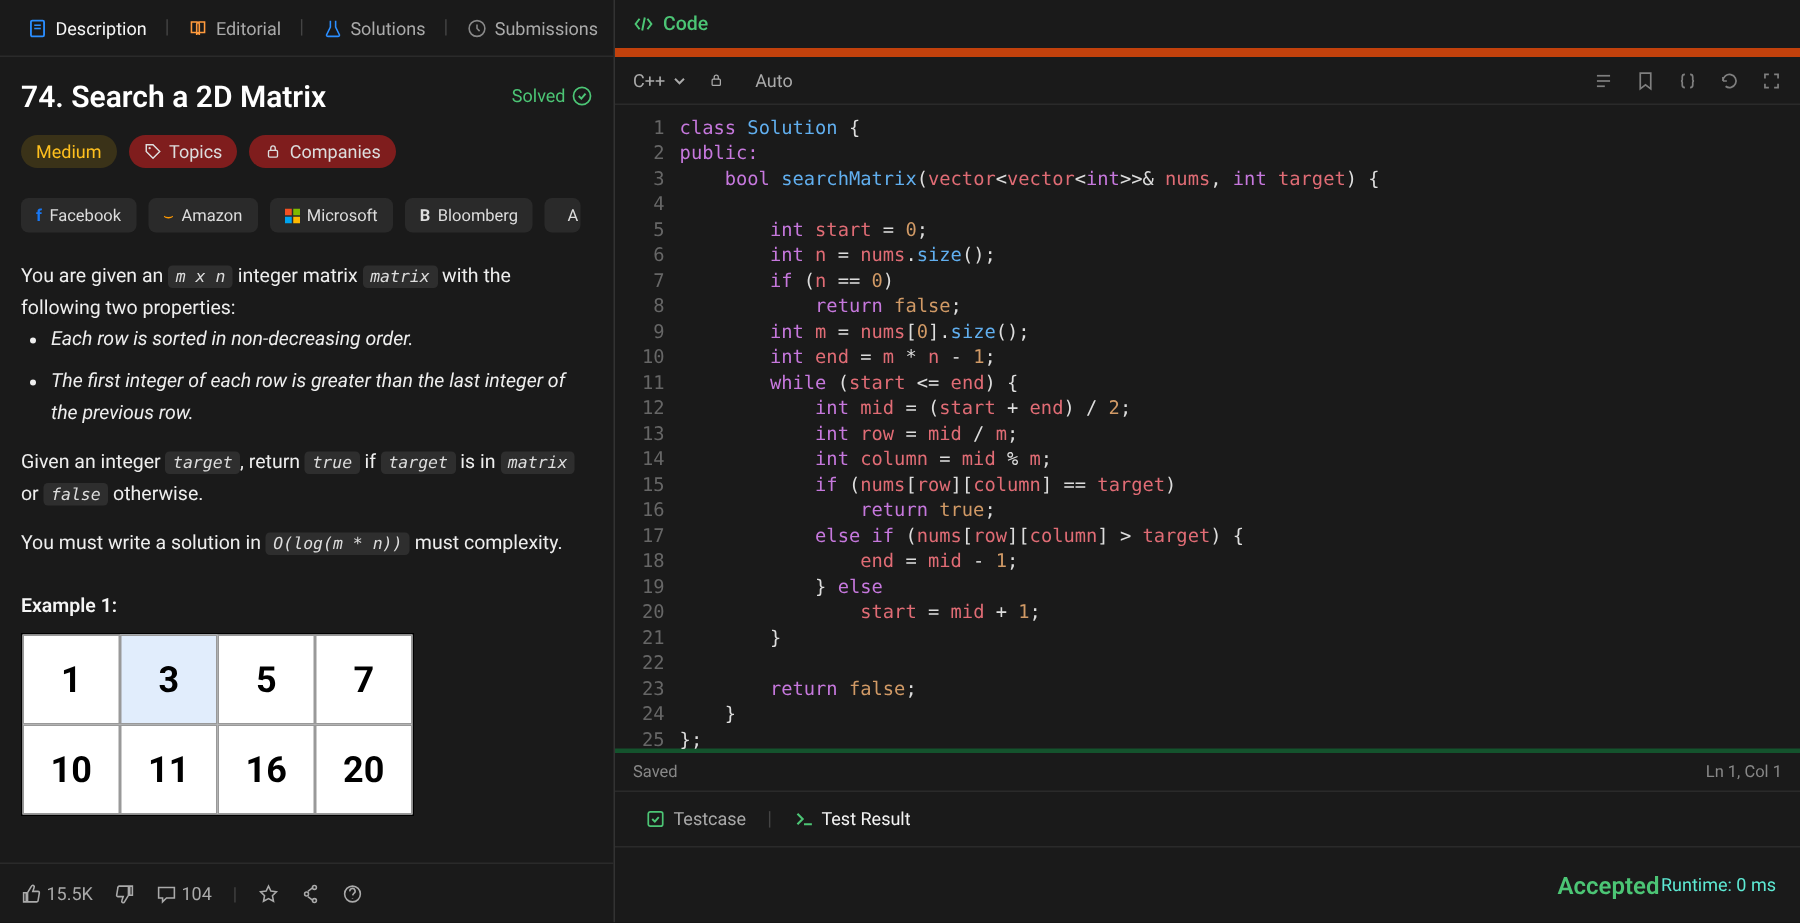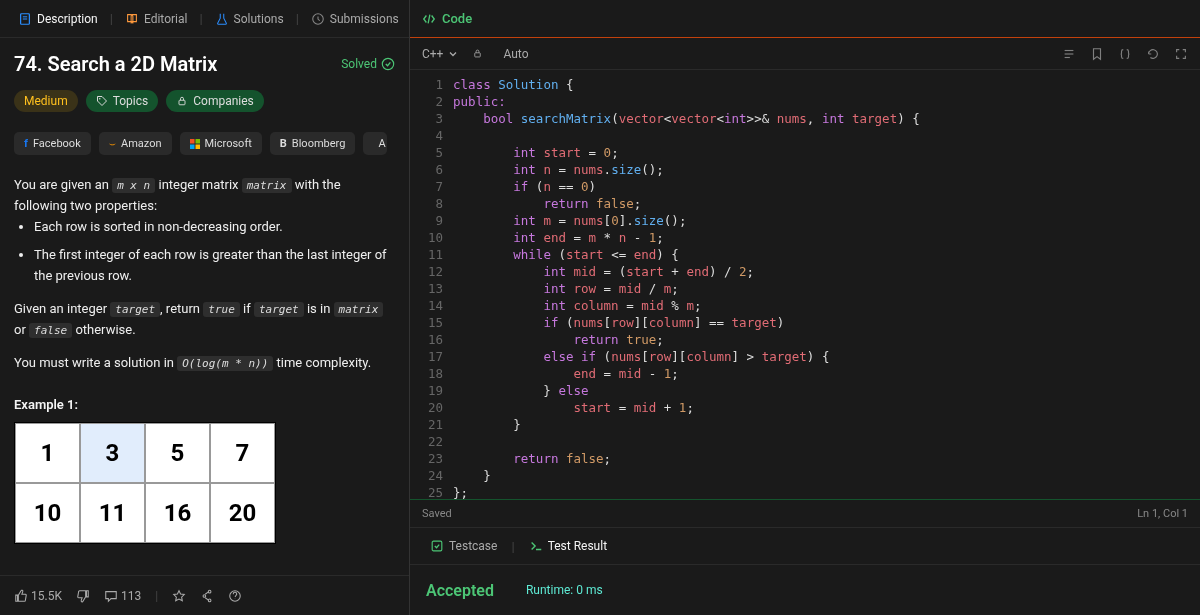--- a/index.html
+++ b/index.html
@@ -67,34 +67,34 @@
 .meta-row { display: flex; gap: 8px; margin-bottom: 20px; }
 .badge {
   padding: 4px 10px;
   border-radius: 14px;
   font-size: 12px;
   display: flex;
   align-items: center;
   gap: 5px;
 }
 .badge.medium { background: #3a3218; color: #ffc01e; }
-.badge.plain { background: #14532d; color: #ddd; }
+.badge.plain { background: #7f1d1d; color: #ddd; }
 .companies-row { display: flex; gap: 8px; margin-bottom: 20px; }
 .company-chip {
   background: #2a2a2a;
   padding: 5px 10px;
   border-radius: 5px;
   font-size: 11px;
   color: #ddd;
   display: flex;
   align-items: center;
   gap: 5px;
 }
 .desc { color: #eee; line-height: 1.6; font-size: 13px; margin-bottom: 12px; }
-.desc ul { padding-left: 20px; margin-bottom: 12px; }
+.desc ul { padding-left: 20px; margin-bottom: 12px; font-style: italic; }
 .desc li { margin-bottom: 8px; }
 .inline-code {
   background: #2e2e2e;
   padding: 1px 5px;
   border-radius: 3px;
   font-family: Menlo, Consolas, monospace;
   font-size: 11px;
   color: #ddd;
   font-style: italic;
 }
@@ -127,21 +127,21 @@
   color: #aaa;
   font-size: 12px;
 }
 .footer .fitem { display: flex; align-items: center; gap: 3px; cursor: pointer; }
 
 .code-header {
   height: 38px;
   display: flex;
   align-items: center;
   padding: 0 12px;
-  border-bottom: 1px solid #c2410c;
+  border-bottom: 6px solid #c2410c;
   gap: 8px;
 }
 .code-title { color: #4cc575; font-weight: 500; font-size: 13px; display: flex; align-items: center; gap: 6px; }
 .code-toolbar {
   height: 32px;
   display: flex;
   align-items: center;
   justify-content: space-between;
   padding: 0 12px;
   font-size: 12px;
@@ -175,37 +175,38 @@
 .k-access { color: #c678dd; }
 .k-bool { color: #d19a66; }
 .editor-footer {
   height: 28px;
   display: flex;
   align-items: center;
   justify-content: space-between;
   padding: 0 12px;
   font-size: 11px;
   color: #888;
-  border-top: 1px solid #14532d;
+  border-top: 3px solid #14532d;
 }
 .results-tabs {
   height: 38px;
   display: flex;
   align-items: center;
   padding: 0 12px;
   gap: 6px;
   border-top: 1px solid #2a2a2a;
   border-bottom: 1px solid #2a2a2a;
 }
 .accepted-row {
   height: 50px;
   display: flex;
   align-items: center;
   padding: 0 16px;
-  gap: 32px;
+  gap: 1px;
+  justify-content: flex-end;
 }
 .accepted { color: #4cc575; font-size: 16px; font-weight: 600; }
 .runtime { color: #5eead4; font-size: 12px; }
 svg { display: block; }
 </style>
 </head>
 <body>
 
 <div class="left-panel">
   <div class="tabs">
@@ -320,21 +321,21 @@
         <span>You are given an </span><code class="inline-code">m x n</code><span> integer matrix </span><code class="inline-code">matrix</code><span> with the following two properties:</span>
       </p>
       <ul>
         <li>Each row is sorted in non-decreasing order.</li>
         <li>The first integer of each row is greater than the last integer of the previous row.</li>
       </ul>
       <p>
         <span>Given an integer </span><code class="inline-code">target</code><span>, return </span><code class="inline-code">true</code><span> if </span><i><code class="inline-code">target</code></i><span> is in </span><i><code class="inline-code">matrix</code></i><span> or </span><i><code class="inline-code">false</code></i><span> otherwise.</span>
       </p>
       <p style="margin-top:12px">
-        <span>You must write a solution in </span><code class="inline-code">O(log(m * n))</code><span> time complexity.</span>
+        <span>You must write a solution in </span><code class="inline-code">O(log(m * n))</code><span> must complexity.</span>
       </p>
     </div>
 
     <div class="example-label">Example 1:</div>
     <div class="matrix">
       <div class="matrix-row">
         <div class="matrix-cell">1</div>
         <div class="matrix-cell highlight">3</div>
         <div class="matrix-cell">5</div>
         <div class="matrix-cell">7</div>
@@ -363,21 +364,21 @@
             <path d="M14 9h-2V2h2zM11 2v7l-3 5a1 1 0 0 1-2-1l1-3H3a1 1 0 0 1-1-1l1-6a1 1 0 0 1 1-1z" fill="none" stroke="currentColor" stroke-width="1.2"></path>
           </svg>
         </span>
     </div>
     <div class="fitem">
       <span>
           <svg width="14" height="14" viewBox="0 0 16 16">
             <path d="M2 3h12v8H8l-3 3v-3H2z" fill="none" stroke="currentColor" stroke-width="1.2"></path>
           </svg>
         </span>
-      <span>113</span>
+      <span>104</span>
     </div>
     <span style="color:#444">|</span>
     <div class="fitem">
       <span>
           <svg width="14" height="14" viewBox="0 0 16 16">
             <path d="M8 2l1.8 3.8 4.2.5-3 3 .8 4.2L8 11.5 4.2 13.5 5 9.3l-3-3 4.2-.5z" fill="none" stroke="currentColor" stroke-width="1.2"></path>
           </svg>
         </span>
     </div>
     <div class="fitem">

